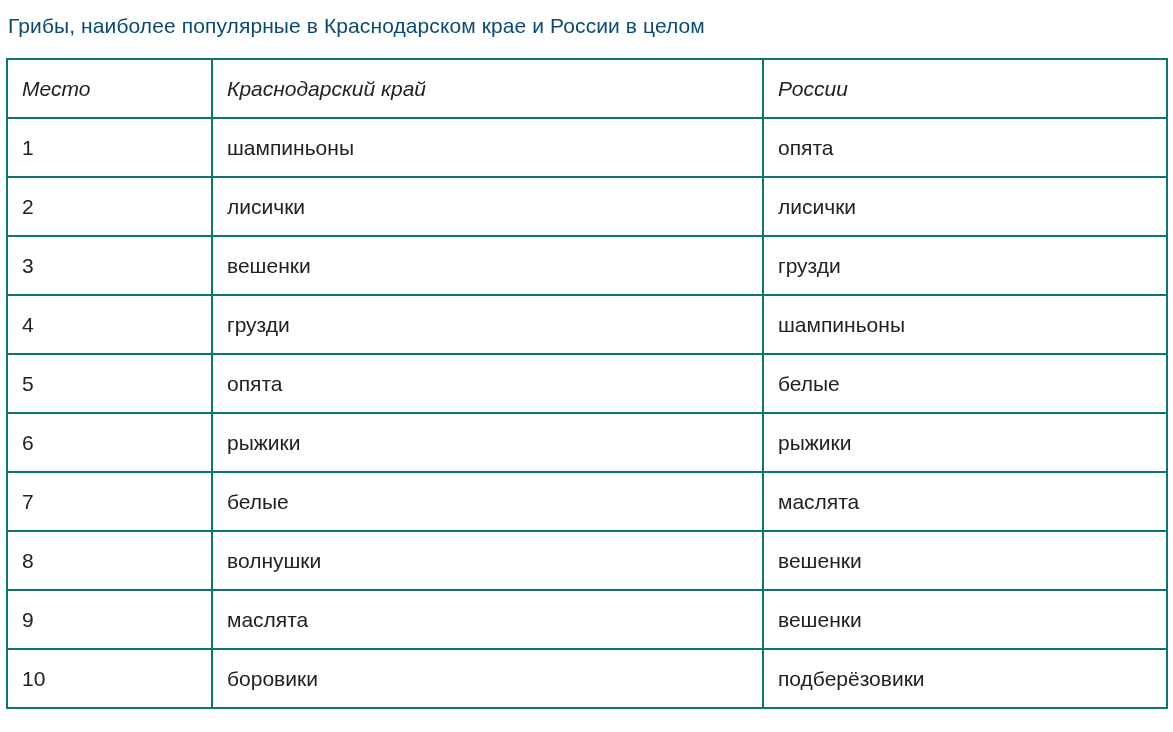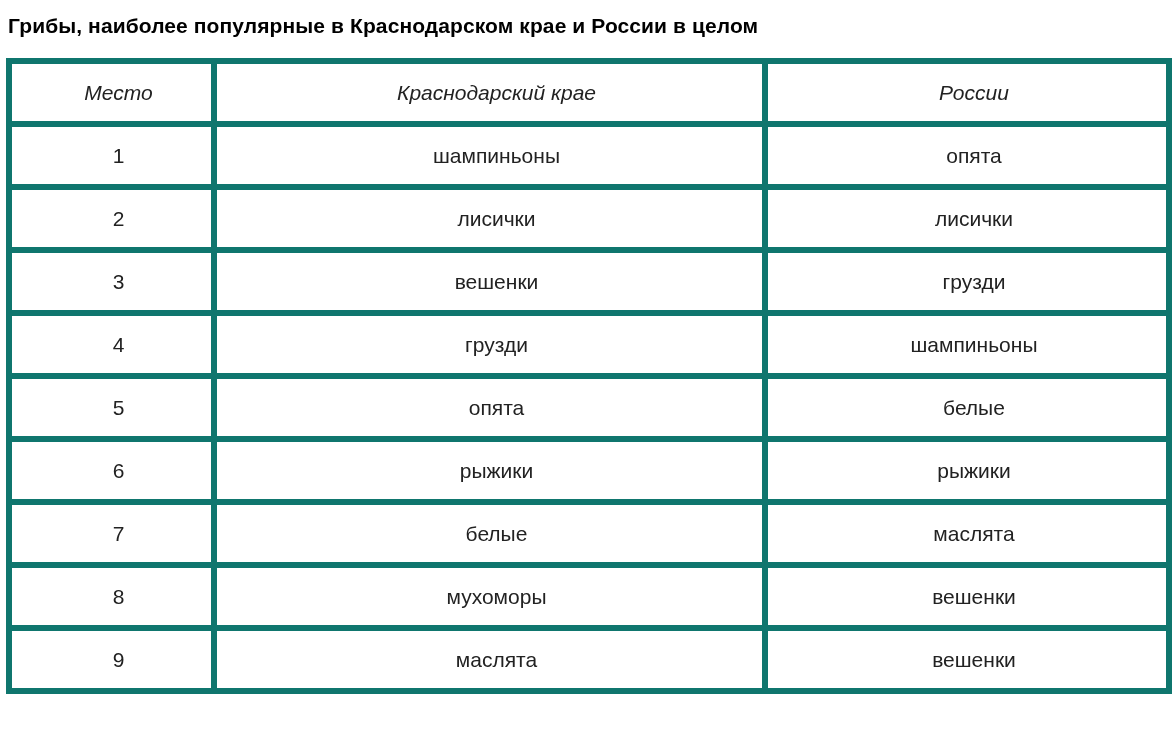--- a/index.html
+++ b/index.html
@@ -14,41 +14,40 @@
     color: #1a1a1a;
     overflow: hidden;
   }
   .page {
     width: 1173px;
     box-sizing: border-box;
     padding: 10px 6px 0 6px;
   }
   .title {
     font-size: 21px;
-    font-weight: bold;
-    color: #000000;
+    font-weight: normal;
+    color: #0c4a6e;
     letter-spacing: 0.1px;
     margin: 4px 0 20px 2px;
     white-space: nowrap;
   }
   table.data-table {
     border-collapse: collapse;
     width: 1160px;
     table-layout: fixed;
   }
   table.data-table td {
-    border: 6px solid #0f766e;
+    border: 2px solid #0f766e;
     height: 57px;
     padding: 0 0 0 14px;
     font-size: 21px;
     color: #222222;
     vertical-align: middle;
     overflow: hidden;
     white-space: nowrap;
-    text-align: center;
   }
   table.data-table tr.header-row td {
     font-style: italic;
     font-size: 21px;
     color: #222222;
   }
   col.c-place { width: 205px; }
   col.c-krai  { width: 551px; }
   col.c-rus   { width: 404px; }
 </style>
@@ -61,21 +60,21 @@
 
   <table class="data-table">
     <colgroup>
       <col class="c-place">
       <col class="c-krai">
       <col class="c-rus">
     </colgroup>
     <tbody>
       <tr class="header-row">
         <td>Место</td>
-        <td>Краснодарский крае</td>
+        <td>Краснодарский край</td>
         <td>России</td>
       </tr>
 
       <tr>
         <td>1</td>
         <td>шампиньоны</td>
         <td>опята</td>
       </tr>
       <tr>
         <td>2</td>
@@ -102,24 +101,29 @@
         <td>рыжики</td>
         <td>рыжики</td>
       </tr>
       <tr>
         <td>7</td>
         <td>белые</td>
         <td>маслята</td>
       </tr>
       <tr>
         <td>8</td>
-        <td>мухоморы</td>
+        <td>волнушки</td>
         <td>вешенки</td>
       </tr>
       <tr>
         <td>9</td>
         <td>маслята</td>
         <td>вешенки</td>
       </tr>
+      <tr>
+        <td>10</td>
+        <td>боровики</td>
+        <td>подберёзовики</td>
+      </tr>
     </tbody>
   </table>
 
 </div>
 
 </body></html>

